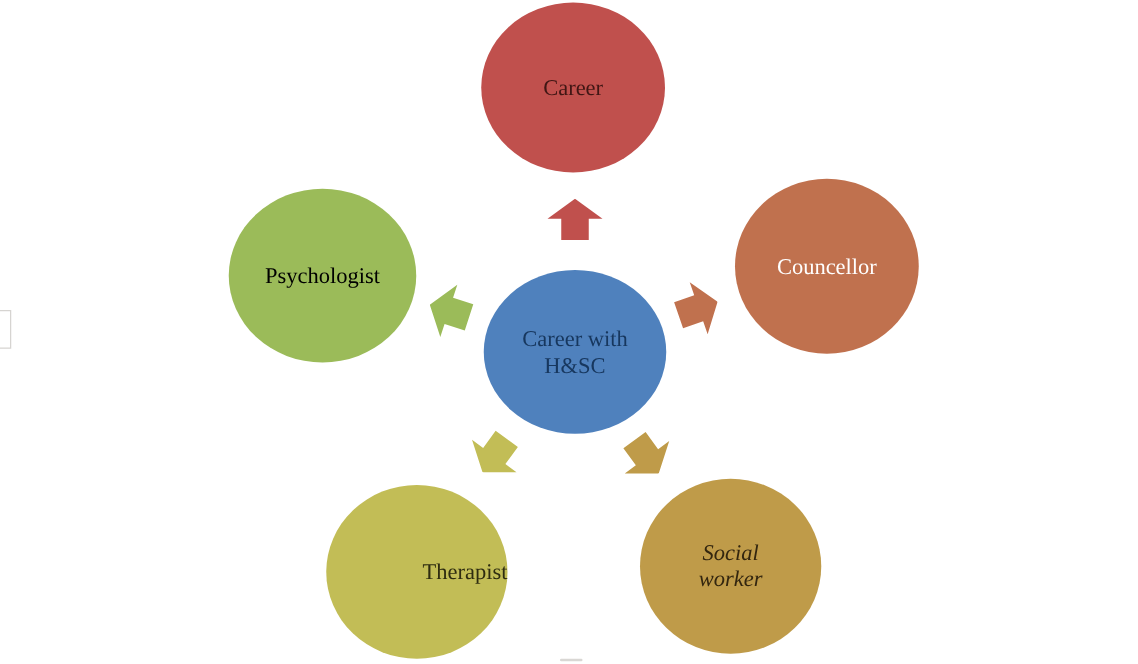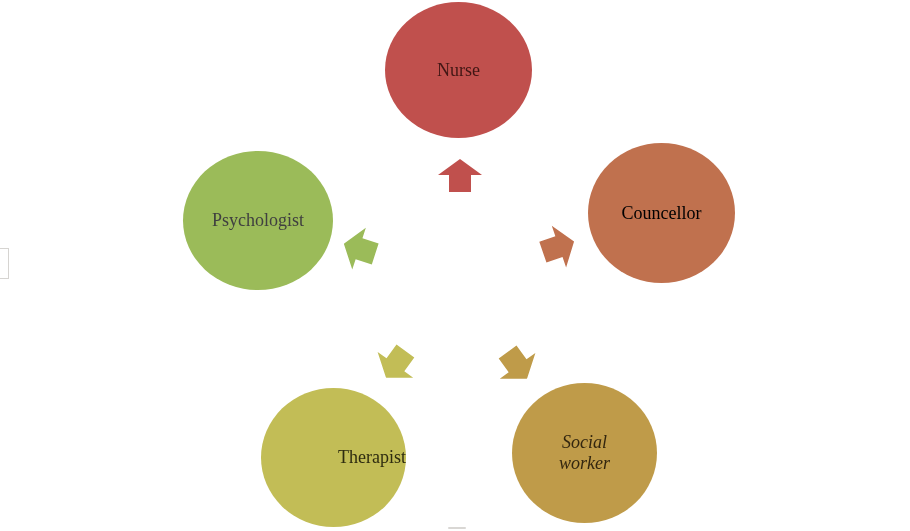--- a/index.html
+++ b/index.html
@@ -54,38 +54,41 @@
     width: 18px; height: 2px;
     background: #d9d7d4;
     border-radius: 1px;
   }
 </style>
 </head>
 <body>
 
 <div class="canvas">
 
+  <div class="node node-center" style="background-color: rgb(79, 129, 189); color: rgb(23, 55, 94);">
+    <span class="label">Career with H&amp;SC</span>
+  </div>
 
   <div class="node node-nurse" style="background-color: rgb(192, 80, 77); color: rgb(64, 22, 20);">
-    <span class="label">Nurse</span>
+    <span class="label">Career</span>
   </div>
 
-  <div class="node node-councellor" style="background-color: rgb(192, 113, 78); color: #000000;">
+  <div class="node node-councellor" style="background-color: rgb(192, 113, 78); color: #ffffff;">
     <span class="label">Councellor</span>
   </div>
 
   <div class="node node-social" style="background-color: rgb(191, 155, 73); color: rgb(51, 38, 15);">
     <span class="label">Social worker</span>
   </div>
 
   <div class="node node-therapist" style="background-color: rgb(194, 189, 86); color: rgb(46, 44, 16); justify-content: flex-end;">
     <span class="label">Therapist</span>
   </div>
 
-  <div class="node node-psychologist" style="background-color: rgb(155, 187, 89); color: #404040; justify-content: center;">
+  <div class="node node-psychologist" style="background-color: rgb(155, 187, 89); color: #000000; justify-content: center;">
     <span class="label">Psychologist</span>
   </div>
 
   <div class="arrow arrow-nurse">
     <svg viewBox="0 0 46 34" xmlns="http://www.w3.org/2000/svg">
       <polygon points="23,0 45,16 34,16 34,33 12,33 12,16 1,16" fill="#C0504D"></polygon>
     </svg>
   </div>
 
   <div class="arrow arrow-councellor">

